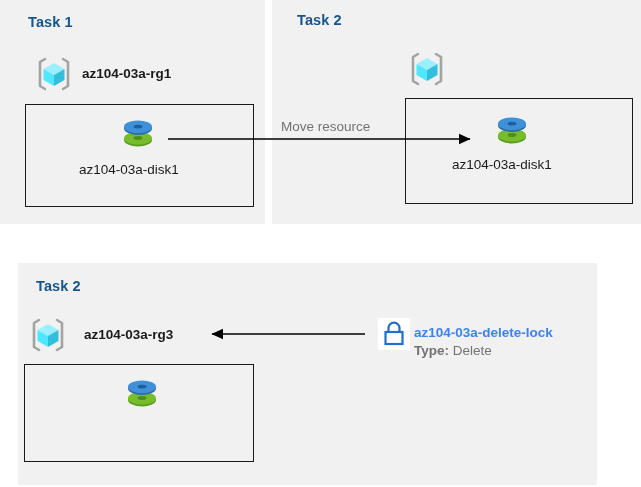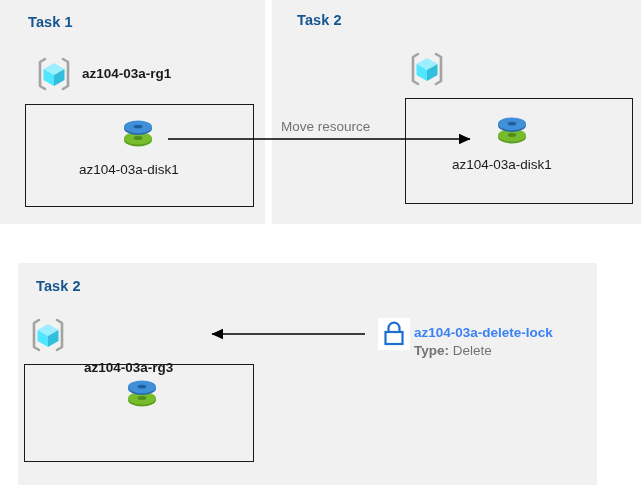--- a/index.html
+++ b/index.html
@@ -68,21 +68,21 @@
   .rg-name {
     position: absolute;
     font-size: 13.5px;
     font-weight: bold;
     color: #1a1a1a;
     white-space: nowrap;
     text-align: right;
   }
   #rgname-1 { left: 82px;  top: 66px; }
   #rgname-2 { left: 456px; top: 61px; }
-  #rgname-3 { left: 84px;  top: 327px; margin-top: 33px; }
+  #rgname-3 { left: 84px;  top: 327px; }
 
   
   .diskicon {
     position: absolute;
     width: 40px;
     height: 40px;
   }
   #diskicon-1 { left: 118px; top: 113px; }
   #diskicon-2 { left: 492px; top: 110px; }
   #diskicon-3 { left: 122px; top: 373px; }

